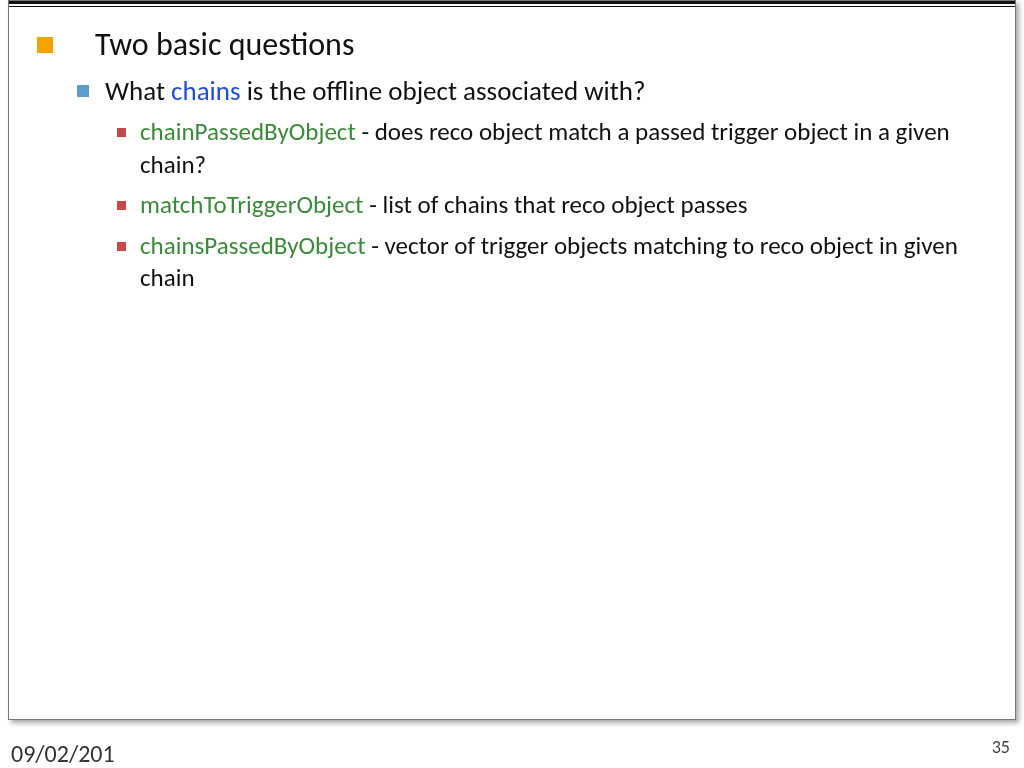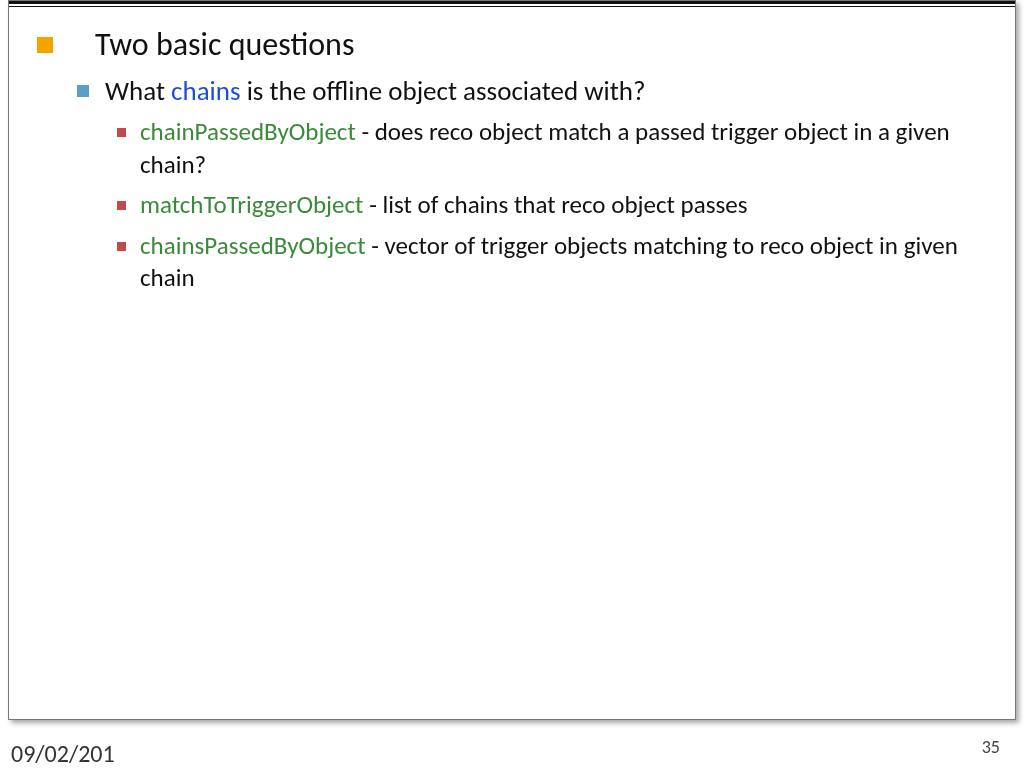--- a/index.html
+++ b/index.html
@@ -66,21 +66,21 @@
     left: 0;
     width: 1024px;
     height: 40px;
     display: flex;
     align-items: center;
     font-size: 18px;
     color: #333;
   }
   .footer-date { position: absolute; left: 11px; bottom: 0; font-size: 24px; }
   .footer-center { position: absolute; left: 0; width: 100%; text-align: center; font-size: 19px; top: 8px; }
-  .footer-page { position: absolute; right: 24px; top: 8px; font-size: 18px; color: #444; }
+  .footer-page { position: absolute; right: 14px; top: 8px; font-size: 18px; color: #444; }
 </style>
 </head>
 <body>
 
 <div class="slide">
   <div class="rule"></div>
   <div class="rule-thin"></div>
 
   <div class="content">
 

